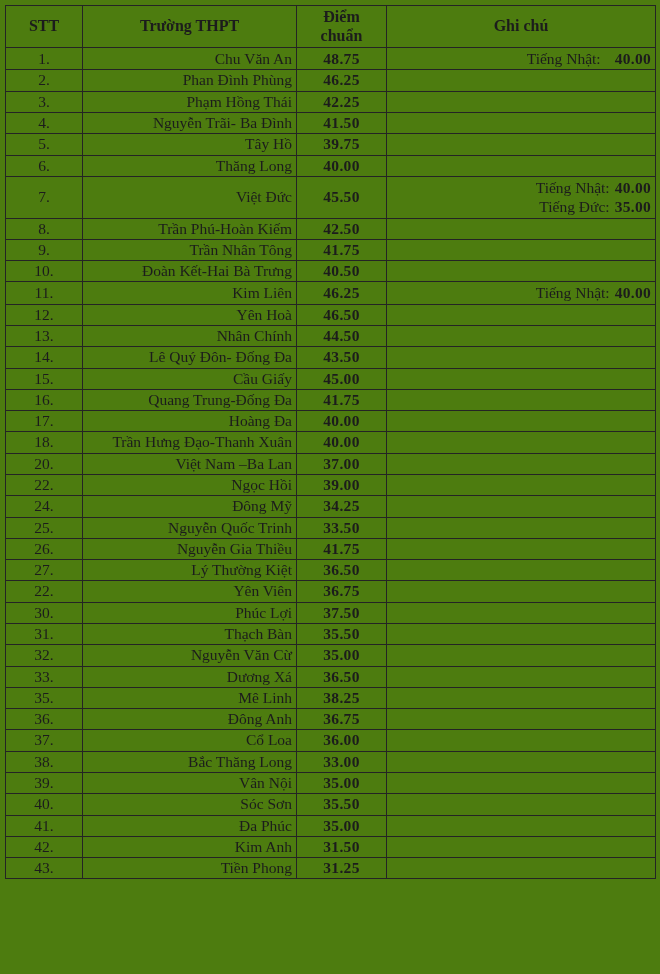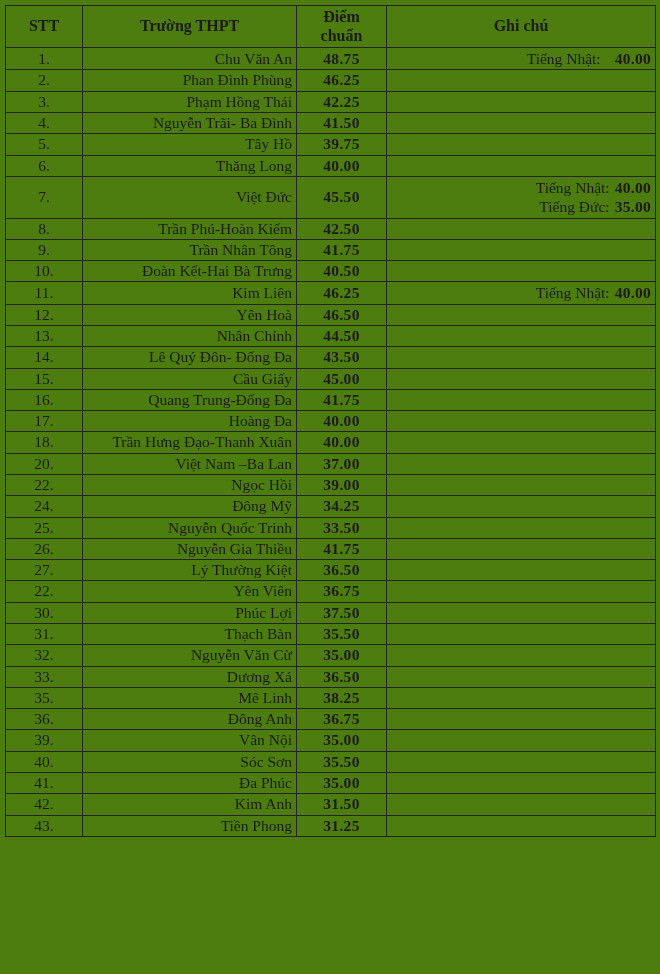--- a/index.html
+++ b/index.html
@@ -276,20 +276,32 @@
           <td class="cell-score">38.25</td>
           <td class="cell-note"></td>
         </tr>
         <tr>
           <td class="cell-stt">36.</td>
           <td class="cell-school">Đông Anh</td>
           <td class="cell-score">36.75</td>
           <td class="cell-note"></td>
         </tr>
         <tr>
+          <td class="cell-stt">37.</td>
+          <td class="cell-school">Cổ Loa</td>
+          <td class="cell-score">36.00</td>
+          <td class="cell-note"></td>
+        </tr>
+        <tr>
+          <td class="cell-stt">38.</td>
+          <td class="cell-school">Bắc Thăng Long</td>
+          <td class="cell-score">33.00</td>
+          <td class="cell-note"></td>
+        </tr>
+        <tr>
           <td class="cell-stt">39.</td>
           <td class="cell-school">Vân Nội</td>
           <td class="cell-score">35.00</td>
           <td class="cell-note"></td>
         </tr>
         <tr>
           <td class="cell-stt">40.</td>
           <td class="cell-school">Sóc Sơn</td>
           <td class="cell-score">35.50</td>
           <td class="cell-note"></td>

